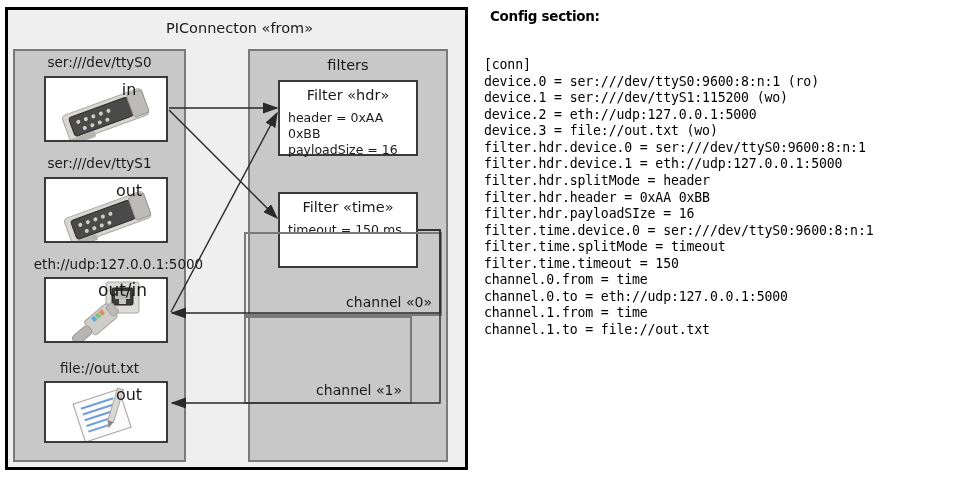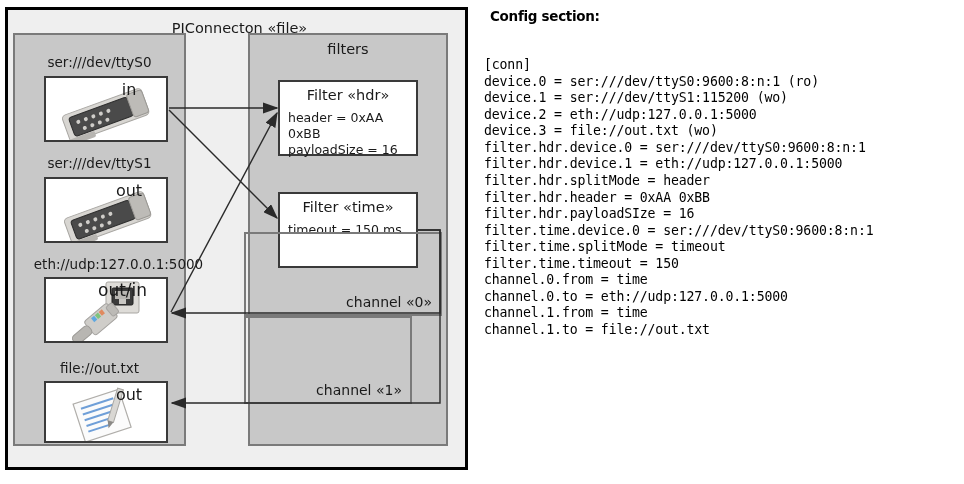--- a/index.html
+++ b/index.html
@@ -38,20 +38,21 @@
     text-align: center;
     font-size: 14.5px;
     color: #1a1a1a;
   }
 
   .group-box {
     position: absolute;
     background: #c8c8c8;
     border: 2px solid #7a7a7a;
     box-sizing: border-box;
+    margin-top: 16px;
   }
   #devices-group {
     left: 13px; top: 33px;
     width: 173px; height: 413px;
   }
   #filters-group {
     left: 248px; top: 33px;
     width: 200px; height: 413px;
   }
   .group-title {
@@ -168,21 +169,21 @@
     white-space: pre;
     letter-spacing: -0.15px;
   }
 </style>
 </head>
 <body>
 
 <div id="diagram-panel">
 
   <div class="outer-frame">
-    <div class="diagram-title">PIConnecton «file»</div>
+    <div class="diagram-title">PIConnecton «from»</div>
   </div>
 
   <div class="group-box" id="devices-group"></div>
 
   <div class="group-box" id="filters-group">
     <div class="group-title">filters</div>
   </div>
 
   <div class="dev-caption" style="left:21px; top:54px; width:157px;">ser:///dev/ttyS0</div>
   <div class="dev-node" style="left:44px; top:76px; width:124px; height:66px;">

